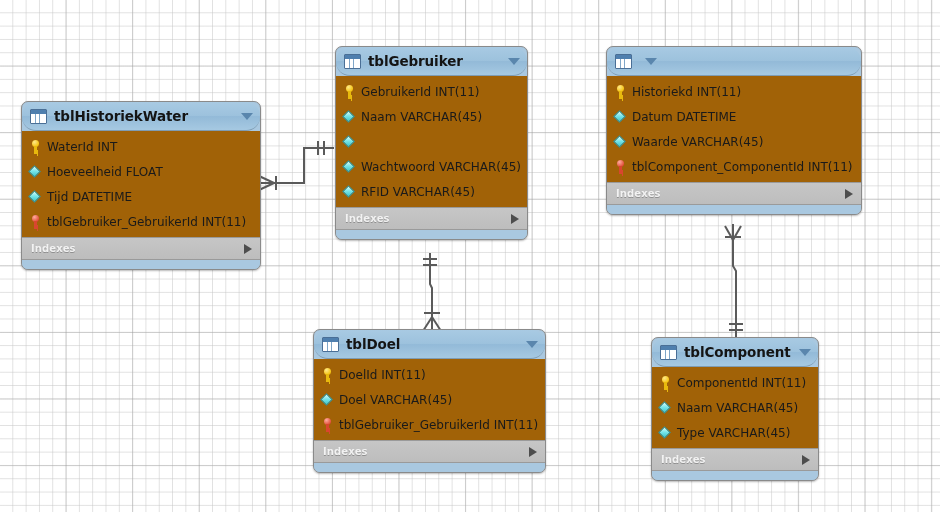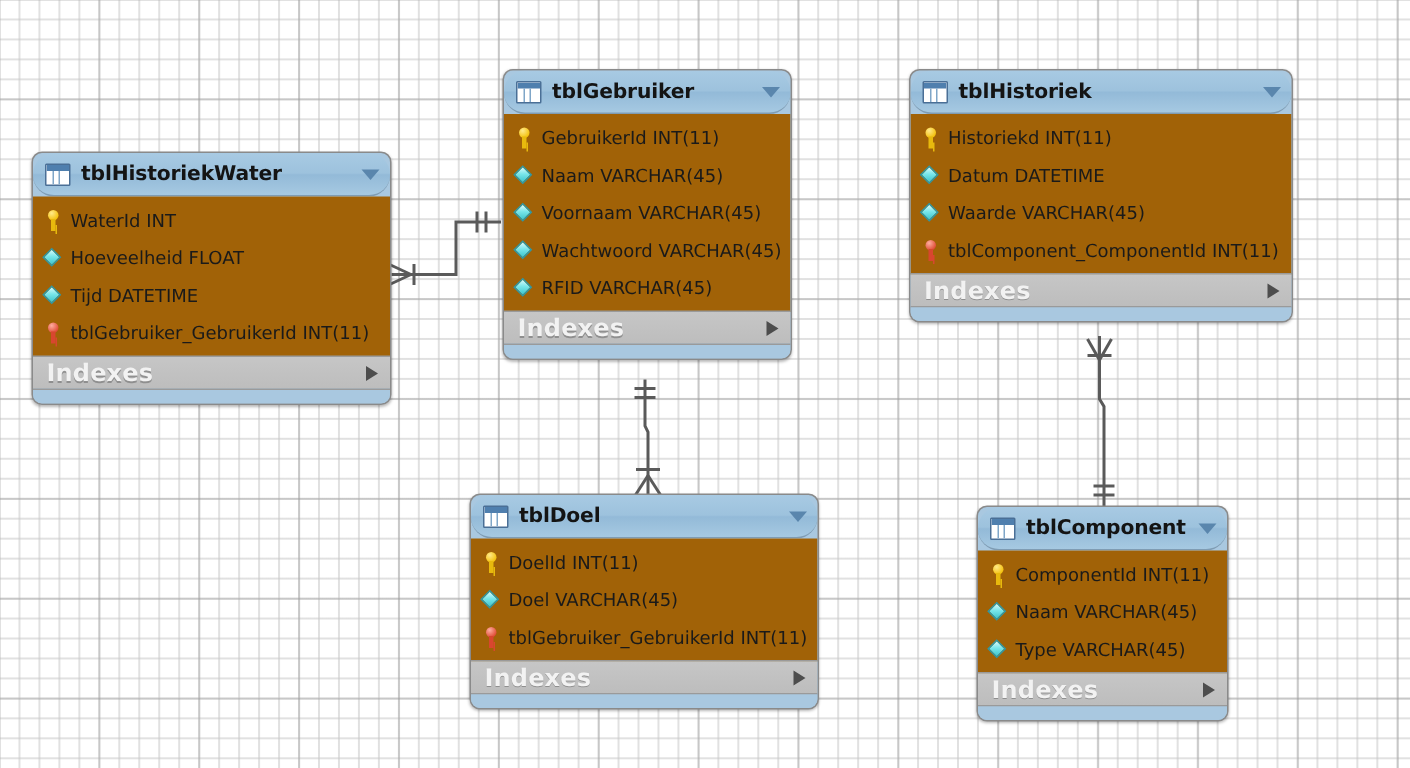--- a/index.html
+++ b/index.html
@@ -159,21 +159,21 @@
   .tbl-idx {
     height: 21px;
     display: flex;
     align-items: center;
     padding: 0 8px 0 9px;
     background: linear-gradient(to bottom, #c6c6c6 0%, #bdbdbd 100%);
     border-bottom: 1px solid #9a9a9a;
   }
   .tbl-idx-label {
     flex: 1 1 auto;
-    font-size: 16px;
+    font-size: 10px;
     font-weight: bold;
     color: #f2f2f2;
     text-shadow: 0 1px 0 rgba(0,0,0,0.25);
     letter-spacing: 0.1px;
   }
   .tbl-idx-caret {
     flex: 0 0 auto;
     width: 0; height: 0;
     border-top: 5px solid transparent;
     border-bottom: 5px solid transparent;
@@ -269,42 +269,40 @@
       <div class="col">
         <span class="col-ico ico-key"></span>
         <span class="col-name">GebruikerId INT(11)</span>
       </div>
       <div class="col">
         <span class="col-ico ico-dia"></span>
         <span class="col-name">Naam  VARCHAR(45)</span>
       </div>
       <div class="col">
         <span class="col-ico ico-dia"></span>
-        <span class="col-name">Voornaam  VARCHAR(45)</span>
       </div>
       <div class="col">
         <span class="col-ico ico-dia"></span>
         <span class="col-name">Wachtwoord VARCHAR(45)</span>
       </div>
       <div class="col">
         <span class="col-ico ico-dia"></span>
         <span class="col-name">RFID VARCHAR(45)</span>
       </div>
     </div>
     <div class="tbl-idx">
       <span class="tbl-idx-label">Indexes</span>
       <span class="tbl-idx-caret"></span>
     </div>
     <div class="tbl-foot"></div>
   </div>
 
   <div class="tbl" style="left:606px; top:46px; width:256px;">
     <div class="tbl-head">
       <span class="tbl-icon"></span>
-      <span class="tbl-title">tblHistoriek</span>
       <span class="tbl-caret"></span>
     </div>
     <div class="tbl-body">
       <div class="col">
         <span class="col-ico ico-key"></span>
         <span class="col-name">Historiekd INT(11)</span>
       </div>
       <div class="col">
         <span class="col-ico ico-dia"></span>
         <span class="col-name">Datum  DATETIME</span>

